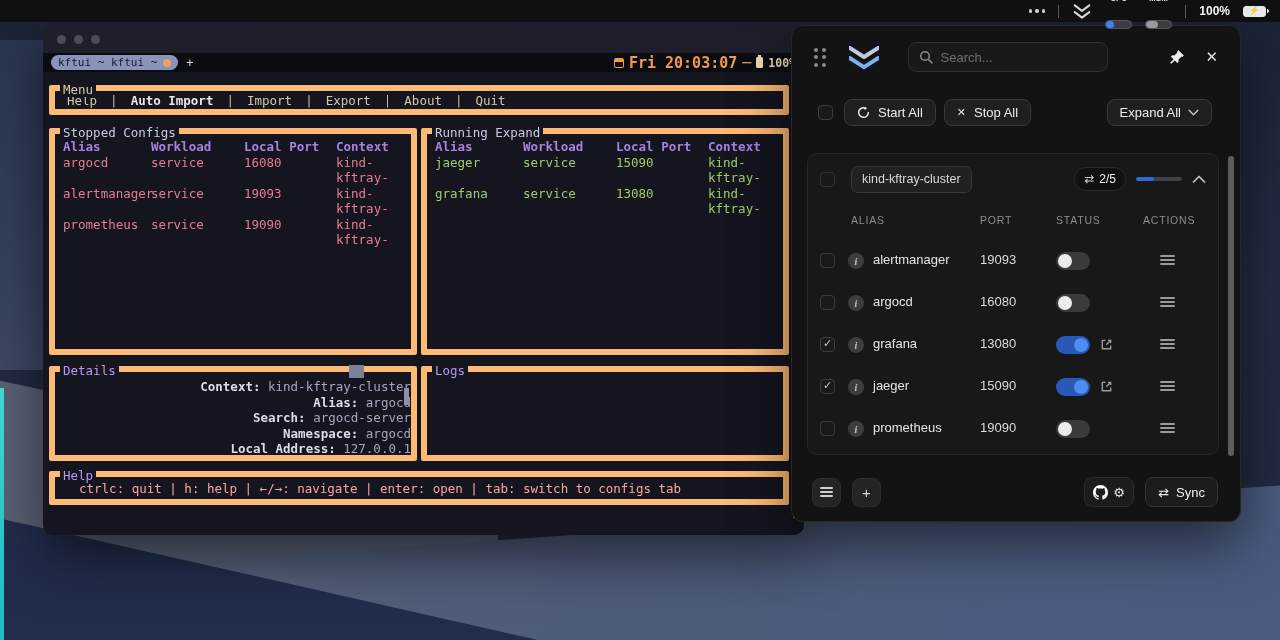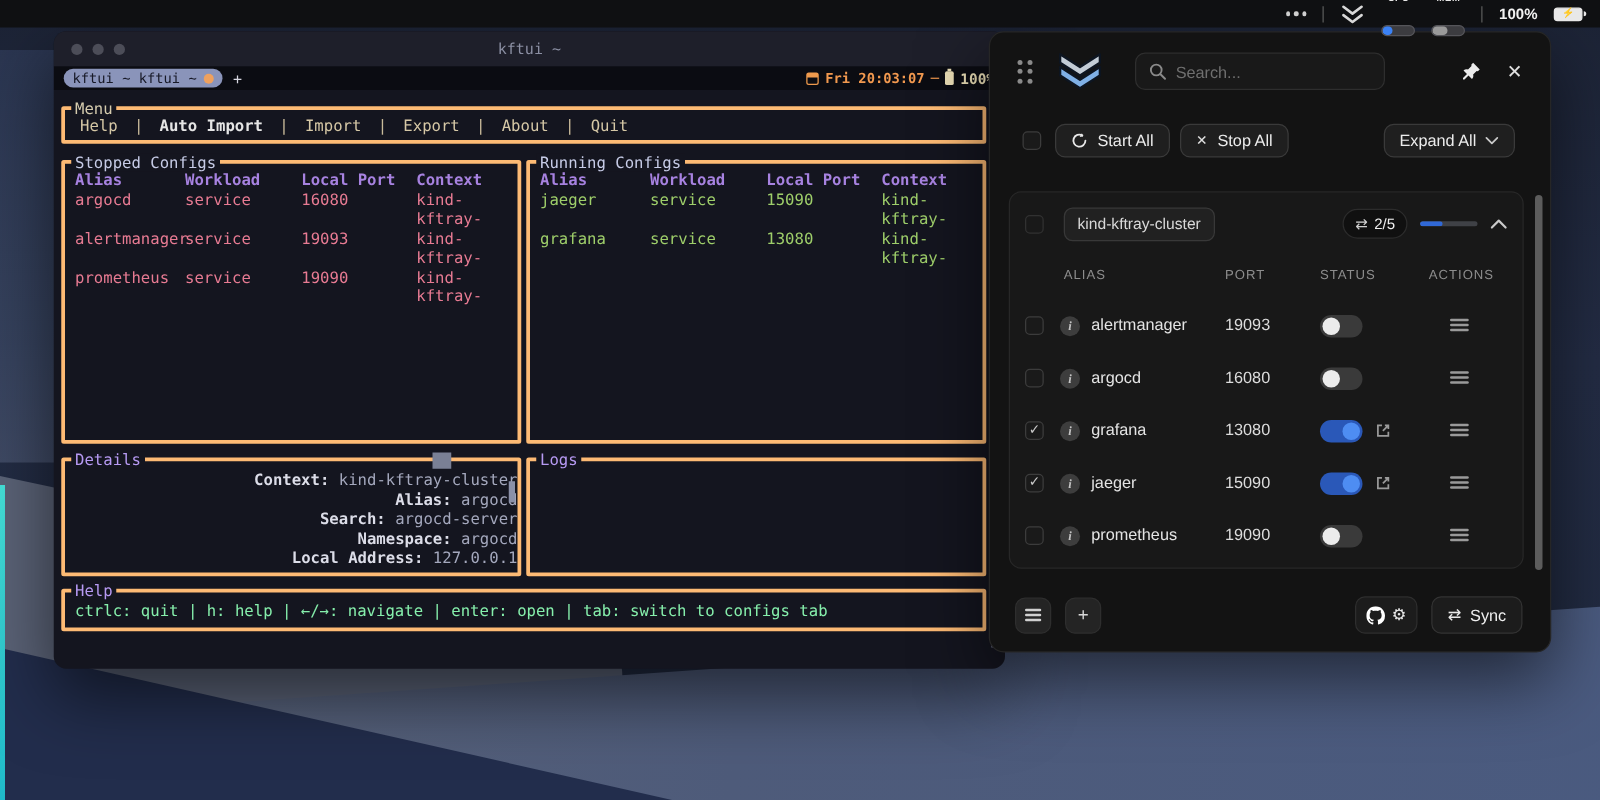--- a/index.html
+++ b/index.html
@@ -51,27 +51,27 @@
     font-size:12px; color:#8b8fa3; }
   .term-tabbar { height:19px; background:#0b0c12; display:flex; align-items:center;
     padding:4px 8px; font-size:11px; }
   .term-tab { background:#8a94ba; color:#171927; border-radius:8px; height:15px;
     display:flex; align-items:center; padding:0 7px; gap:6px; }
   .term-tab .dot { width:8px; height:8px; border-radius:50%; background:#efa15e; }
   .term-newtab { color:#d8d8e2; margin-left:8px; font-size:12px; }
   .term-tab-right { margin-left:auto; display:flex; align-items:center; gap:5px; }
   .cal-ic { width:10px; height:10px; border:1.5px solid #ef9a4d; border-radius:2px;
     border-top-width:4px; }
-  .term-clock { color:#f2994f; font-weight:bold; font-size:11px; }
+  .term-clock { color:#f2994f; font-weight:bold; font-size:15px; }
   .t-batt { width:7px; height:11px; background:#e8dcb4; border-radius:1.5px; position:relative; }
   .t-batt::before { content:""; position:absolute; top:-2px; left:2px; width:3px; height:2px; background:#e8dcb4; }
   .term-batt-txt { color:#e8dcb4; font-weight:bold; font-size:11.5px; }
 
   .tui { position:absolute; left:0; top:47px; right:0; bottom:0; font-size:12.5px; }
-  .panel { position:absolute; border:3px solid #fdba74; border-radius:2px; }
+  .panel { position:absolute; border:6px solid #fdba74; border-radius:2px; }
   .panel-title { position:absolute; top:-8px; left:5px; background:#14151f;
     padding:0 3px; font-size:12.5px; line-height:14px; }
   .pt-cream { color:#d5cbae; }
   .pt-lav { color:#c6cbe6; }
   .pt-purple { color:#b79af3; }
 
   .tui-menu-items { display:flex; align-items:center; height:100%; padding-left:12px; gap:13px;
     color:#d6c8a6; }
   .tui-menu-items .sep { color:#c9bb9a; }
   .tui-menu-item.active { color:#e5e5e5; font-weight:bold; }
@@ -80,21 +80,21 @@
   .tui-tr { display:flex; line-height:15.5px; }
   .tui-th { color:#a782e0; font-weight:bold; }
   .c0 { width:88px; } .c1 { width:93px; } .c2 { width:92px; } .c3 { flex:1; overflow:hidden; }
   .rows-pink .tui-td { color:#e87b93; }
   .rows-green .tui-td { color:#9ece6a; }
 
   .detail-lines { padding:7px 0 0 8px; line-height:15.5px;text-align:right; }
   .detail-lines b { color:#dcdde8; font-weight:bold; }
   .detail-lines span.val { color:#a4a8bd; }
 
-  .help-text { display:flex; align-items:center; height:100%; padding-left:8px; color:#86efac; }
+  .help-text { display:flex; align-items:center; height:100%; padding-left:8px; color:#fca5a5;margin-left:16px; }
 
   .term-scrollbar { position:absolute; right:4px; top:215px; width:7px; height:278px;
     background:#6e7590; z-index:5; }
   .details-nub { position:absolute; left:294px; top:-7px; width:15px; height:13px; background:#7a8095; }
   .details-thumb { position:absolute; right:2px; top:16px; width:5px; height:17px; background:#8a90a8; }
 
   
   .gui { position:absolute; left:791px; top:25px; width:450px; height:497px;
     background:#131313; border:1px solid #262626; border-radius:12px;
     box-shadow:0 22px 55px rgba(0,0,0,.55); z-index:10; color:#e3e3e3; overflow:hidden; }
@@ -224,21 +224,20 @@
     </span>
 </div>
 
 <div class="term">
   <div class="term-titlebar">
     <div class="term-lights">
         <i></i>
         <i></i>
         <i></i>
       </div>
-    <div class="term-title">kftui ~</div>
   </div>
   <div class="term-tabbar">
     <div class="term-tab">
       <span>kftui ~ kftui ~</span>
       <span class="dot"></span>
     </div>
     <span class="term-newtab">+</span>
     <div class="term-tab-right">
       <span class="cal-ic"></span>
       <span class="term-clock">Fri 20:03:07</span>
@@ -291,21 +290,21 @@
         <div class="tui-tr">
           <span class="tui-td c0">prometheus</span>
           <span class="tui-td c1">service</span>
           <span class="tui-td c2">19090</span>
           <span class="tui-td c3">kind-kftray-</span>
         </div>
       </div>
     </div>
 
     <div class="panel" style="left:378px; top:56px; width:368px; height:227px;">
-      <span class="panel-title pt-lav">Running Configs</span>
+      <span class="panel-title pt-lav">Running Expand</span>
       <div class="tui-table rows-green">
         <div class="tui-tr">
           <span class="tui-th c0">Alias</span>
           <span class="tui-th c1">Workload</span>
           <span class="tui-th c2">Local Port</span>
           <span class="tui-th c3">Context</span>
         </div>
         <div class="tui-tr">
           <span class="tui-td c0">jaeger</span>
           <span class="tui-td c1">service</span>

